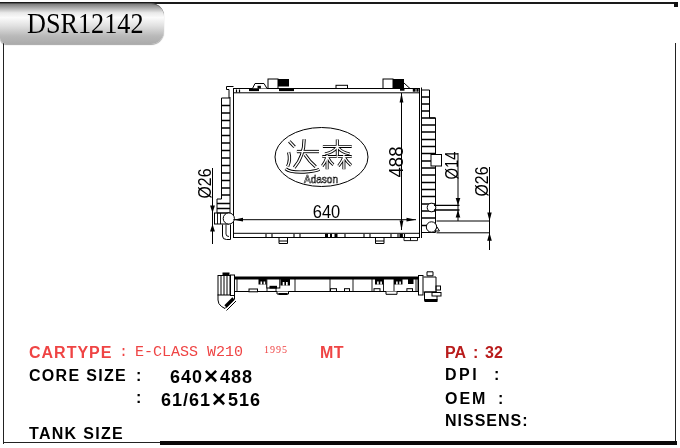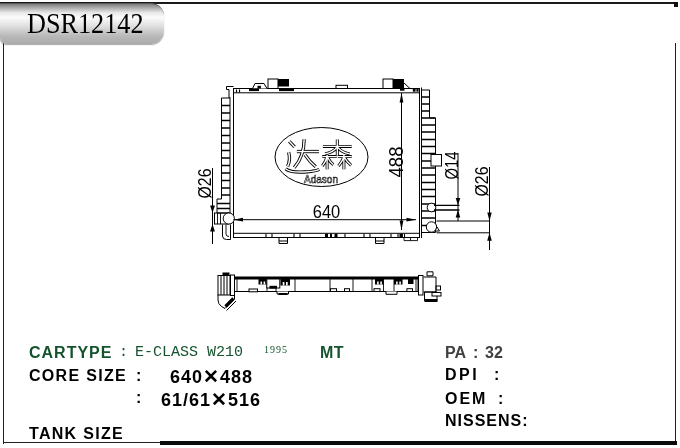--- a/index.html
+++ b/index.html
@@ -243,42 +243,42 @@
     <path d="M423.5,277 h12.5 v15 h-12.5"></path>
     <path d="M427,271.8 h6 v4 h-6 z"></path>
     <rect x="436" y="286" width="4.5" height="4"></rect>
     <path d="M424.5,292 h12.5 v8.5 h-12.5 z"></path>
     <rect x="424.5" y="299" width="13" height="3" fill="#000" stroke="none"></rect>
     <rect x="432" y="292.5" width="9" height="3.5" fill="#fff"></rect>
   </g>
 
 </svg>
 
-<div class="abs" style="left:0;top:343.8px;width:680px;height:14px;font-size:16px;color:#14532d;">
+<div class="abs" style="left:0;top:343.8px;width:680px;height:14px;font-size:16px;color:#ef4444;">
   <span class="abs" style="left:29px;top:0;font-weight:bold;letter-spacing:1px;">CARTYPE</span>
   <span class="abs" style="left:119px;top:0;font-family:'Liberation Mono',monospace;font-size:15px;">:</span>
   <span class="abs" style="left:135px;top:0;font-family:'Liberation Mono',monospace;font-size:15px;">E-CLASS W210</span>
   <span class="abs" style="left:264px;top:0;font-family:Liberation Serif, serif;font-size:10px;letter-spacing:1px;">1995</span>
   <span class="abs" style="left:320px;top:0;font-weight:bold;letter-spacing:0.5px;">MT</span>
 </div>
 
 <div class="abs" style="left:0;top:366.8px;width:680px;height:14px;font-size:16px;font-weight:bold;color:#000;padding-left:39px;">
   <span class="abs" style="left:29px;top:0;letter-spacing:1.3px;">CORE SIZE</span>
   <span class="abs" style="left:136px;top:0;">:</span>
   <span class="abs" style="left:170px;top:-1.5px;font-size:18px;letter-spacing:1px;">640<span style="font-size:19px;">✕</span>488</span>
 </div>
 
 <div class="abs" style="left:0;top:389.3px;width:680px;height:14px;font-size:16px;font-weight:bold;color:#000;">
   <span class="abs" style="left:29px;top:0;letter-spacing:1.3px;margin-top:36px;">TANK SIZE</span>
   <span class="abs" style="left:136px;top:0;">:</span>
   <span class="abs" style="left:161px;top:-1.5px;font-size:18px;letter-spacing:1px;">61/61<span style="font-size:19px;">✕</span>516</span>
 </div>
 
 
-<div class="abs" style="left:0;top:343.8px;width:570px;height:14px;font-size:16px;font-weight:bold;color:#404040;">
+<div class="abs" style="left:0;top:343.8px;width:570px;height:14px;font-size:16px;font-weight:bold;color:#b91c1c;">
   <span class="abs" style="left:445px;top:0;">PA</span>
   <span class="abs" style="left:473px;top:0;">:</span>
   <span class="abs" style="left:485px;top:0;">32</span>
 </div>
 
 <div class="abs" style="left:0;top:365.8px;width:680px;height:14px;font-size:16px;font-weight:bold;color:#000;">
   <span class="abs" style="left:445px;top:0;letter-spacing:2.5px;">DPI</span>
   <span class="abs" style="left:494px;top:0;">:</span>
 </div>
 

